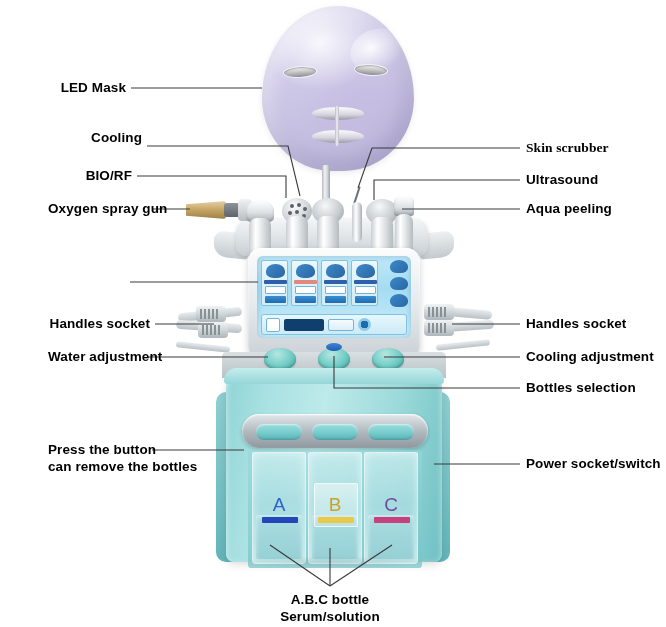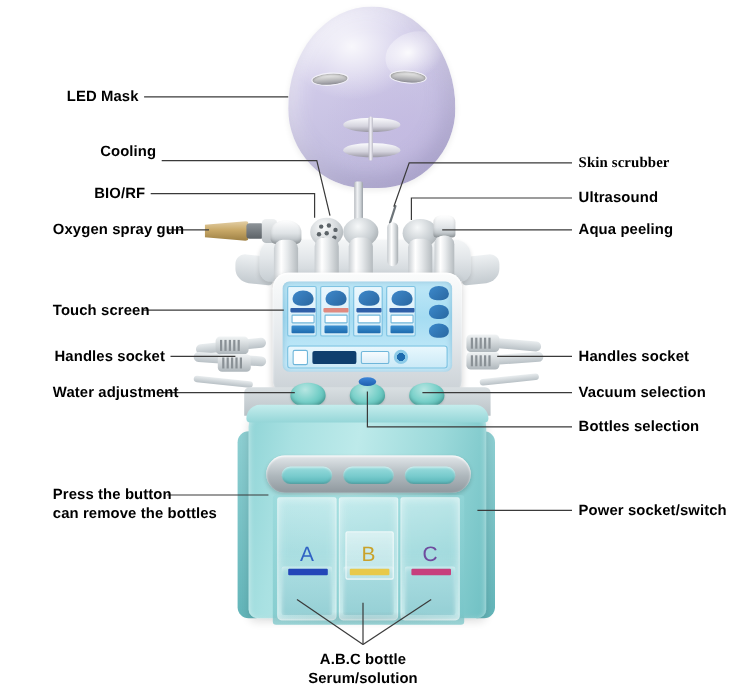--- a/index.html
+++ b/index.html
@@ -659,38 +659,37 @@
   </svg>
 
   <div class="label left" style="left:0;   top:80px;  width:126px;">LED Mask</div>
 
   <div class="label left" style="left:0;   top:130px; width:142px;">Cooling</div>
 
   <div class="label left" style="left:0;   top:168px; width:132px;">BIO/RF</div>
 
   <div class="label left" style="left:0;   top:201px; width:148px;">Oxygen spray gun</div>
 
-  <div class="label left" style="left:0;   top:274px; width:125px;">Touch screen</div>
 
   <div class="label left" style="left:0;   top:316px; width:150px;">Handles socket</div>
 
   <div class="label left" style="left:0;   top:349px; width:144px;">Water adjustment</div>
 
   <div class="label left" style="left:0;   top:442px; width:148px;">Press the button</div>
   <div class="label left" style="left:0;   top:459px; width:148px;">can remove the bottles</div>
 
   <div class="label right" style="left:526px; top:140px;font-family:Liberation Serif, serif;">Skin scrubber</div>
 
   <div class="label right" style="left:526px; top:172px;">Ultrasound</div>
 
   <div class="label right" style="left:526px; top:201px;">Aqua peeling</div>
 
   <div class="label right" style="left:526px; top:316px;">Handles socket</div>
 
-  <div class="label right" style="left:526px; top:349px;">Vacuum selection</div>
+  <div class="label right" style="left:526px; top:349px;">Cooling adjustment</div>
 
   <div class="label right" style="left:526px; top:380px;">Bottles selection</div>
 
   <div class="label center" style="left:230px; top:592px; width:200px;">A.B.C bottle</div>
 
   <div class="label right" style="left:526px; top:456px;">Power socket/switch</div>
   <div class="label center" style="left:230px; top:609px; width:200px;">Serum/solution</div>
 
 </div>
 

